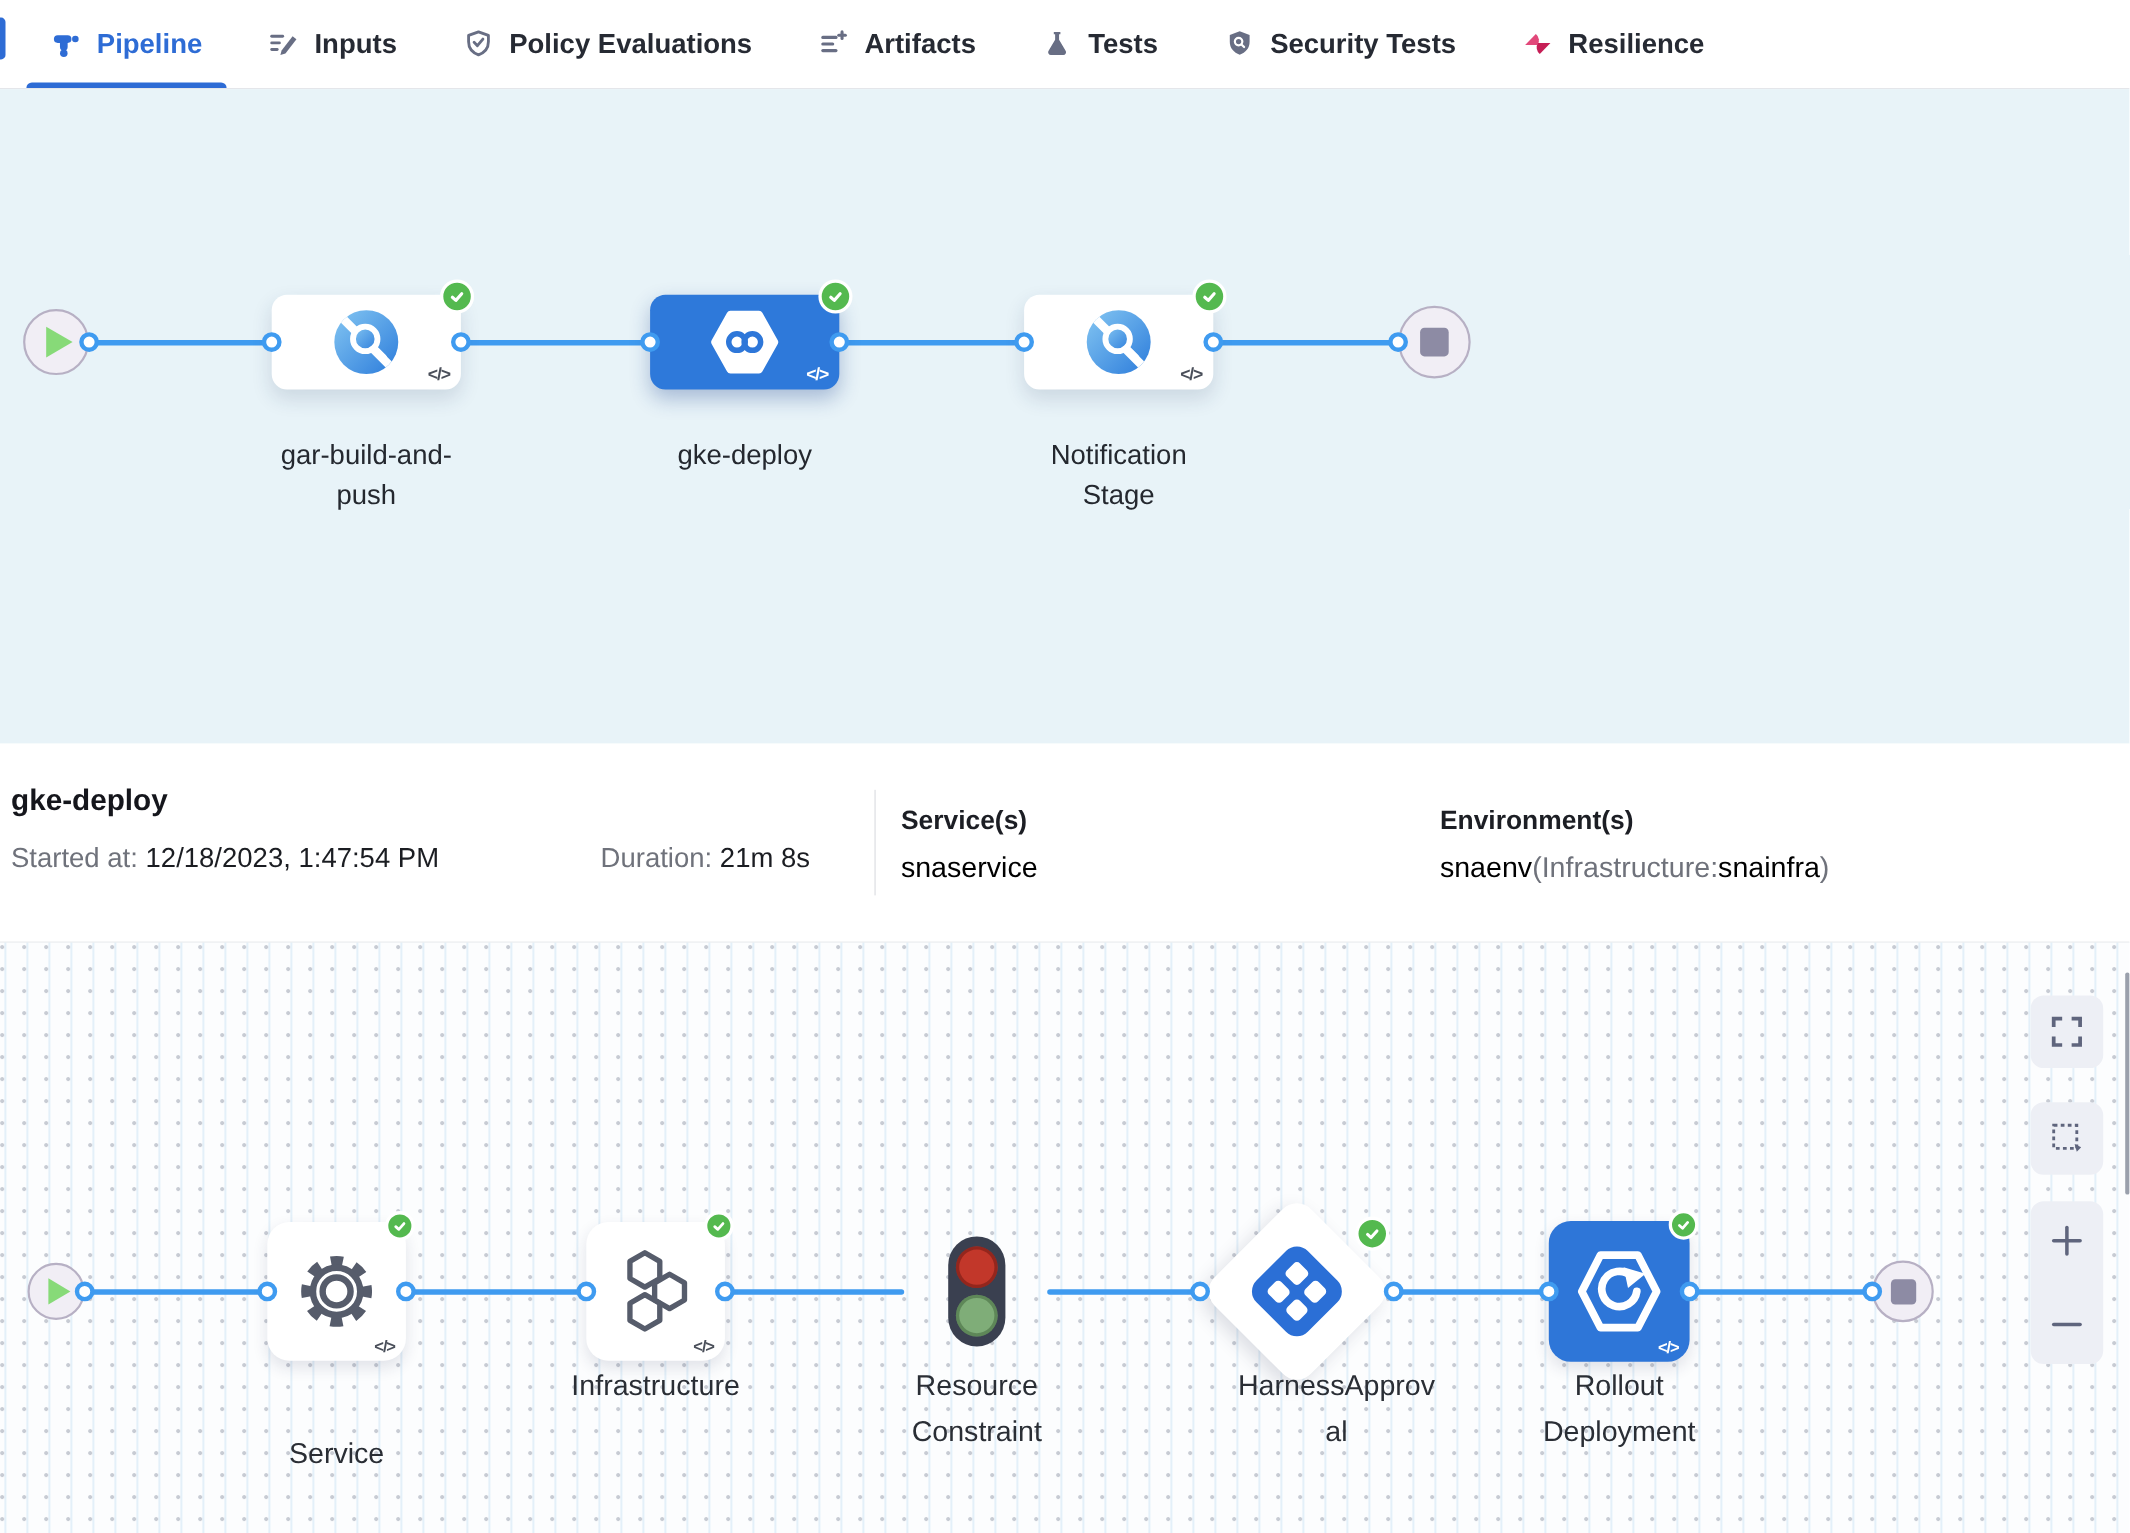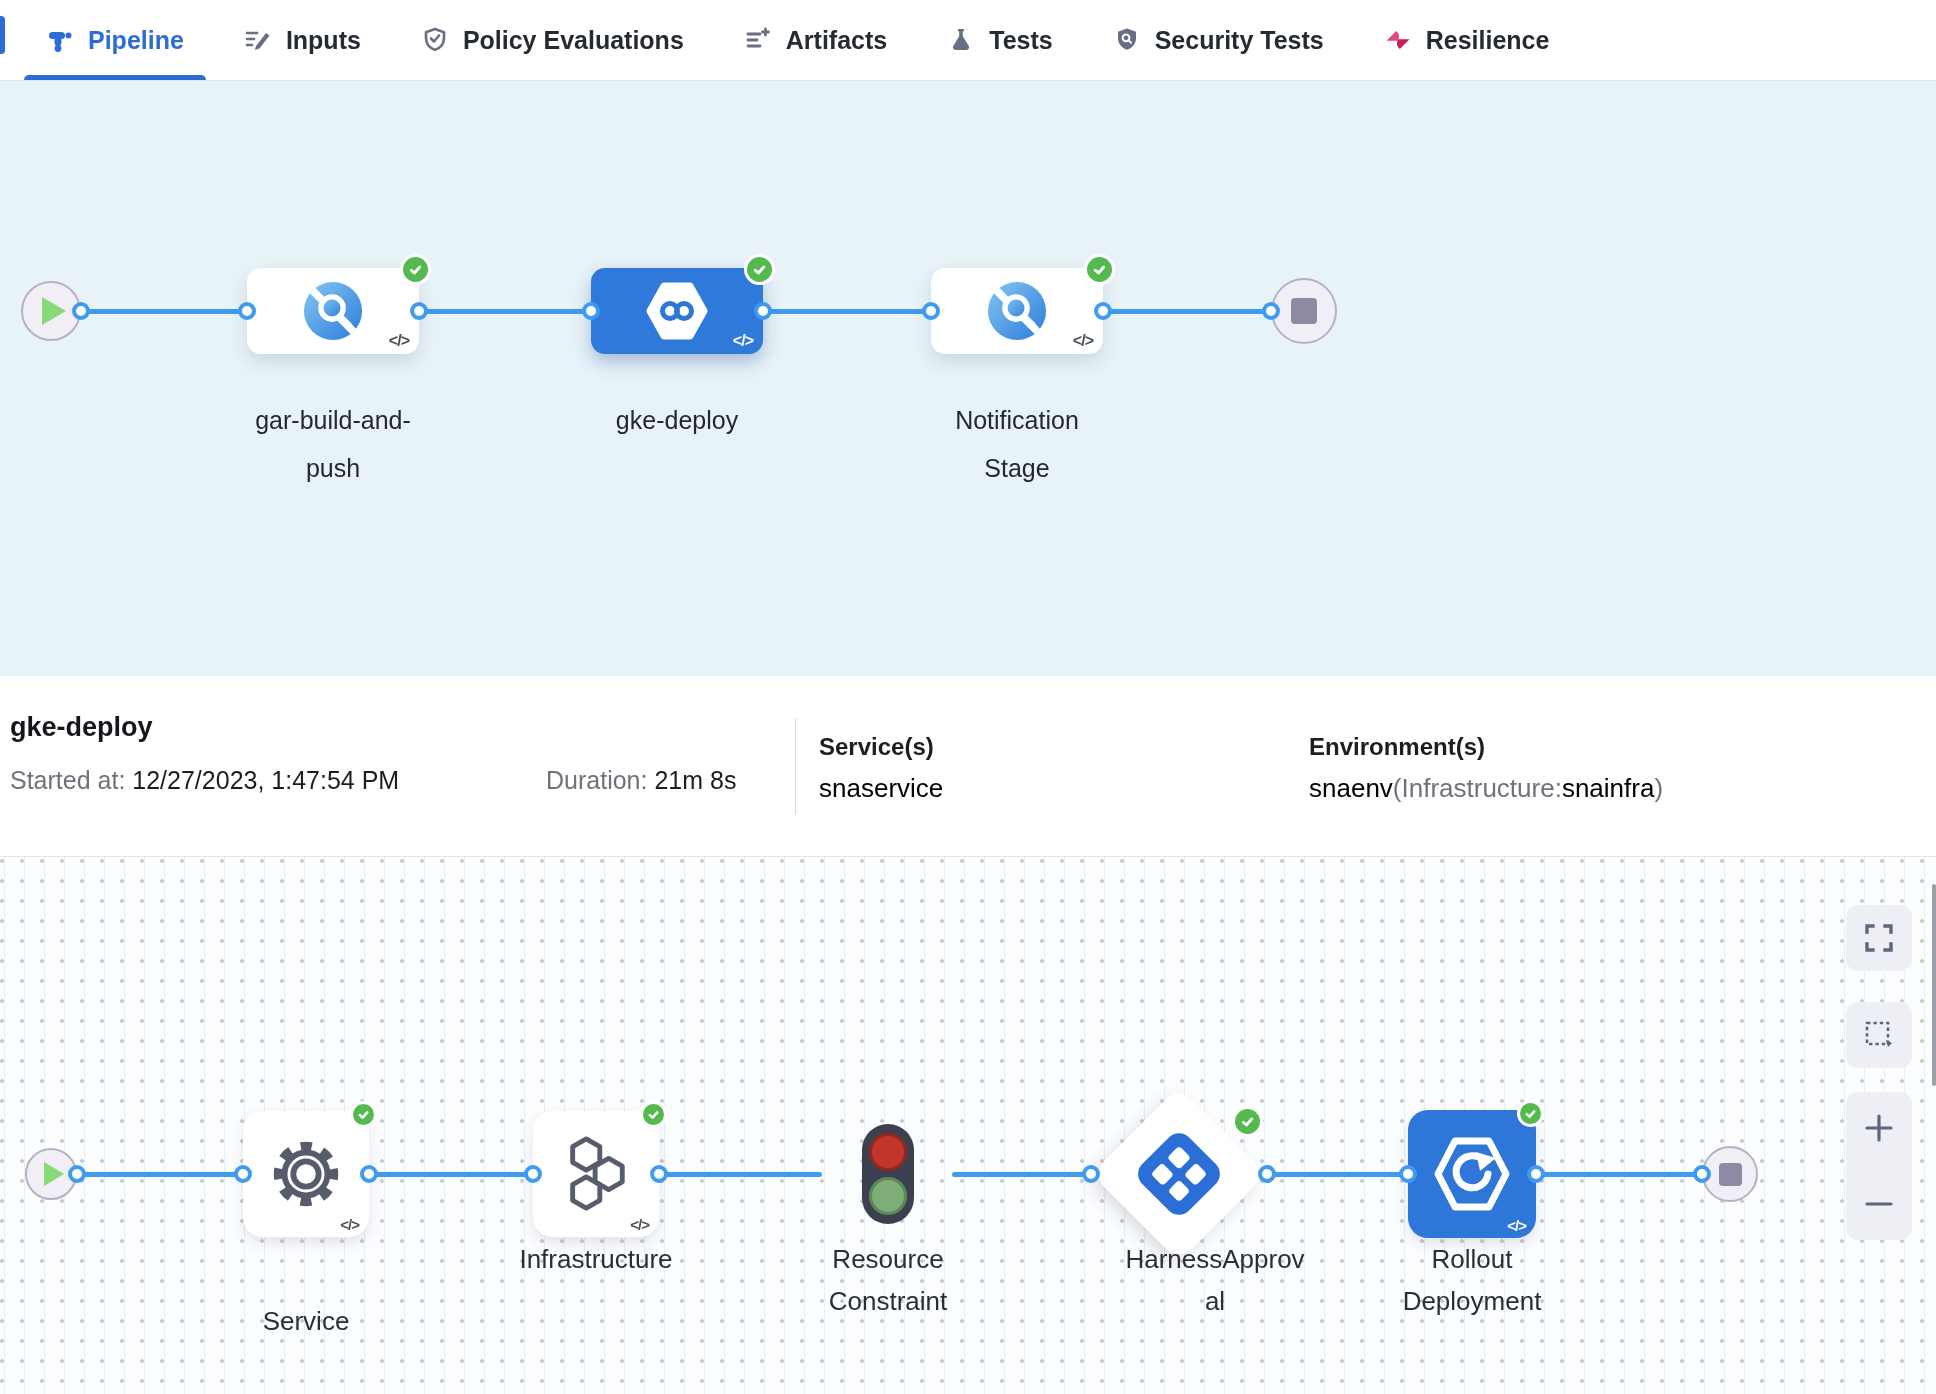--- a/index.html
+++ b/index.html
@@ -31,21 +31,21 @@
   .stop-sq { background:#8d8ba4; border-radius:4px; }
   .stage-tile { position:absolute; width:172px; height:86px; background:#fff; border-radius:14px;
     box-shadow:0 8px 18px rgba(30,50,90,.14); display:flex; align-items:center; justify-content:center;
     z-index:2; cursor:pointer; }
   .stage-tile.selected { background:#2e79da; box-shadow:0 8px 18px rgba(20,60,140,.30); }
   .code-glyph { position:absolute; right:10px; bottom:4px; font-size:16px; font-weight:700;
     letter-spacing:-1px; color:#4a4f5a; }
   .stage-tile.selected .code-glyph, .step-tile.blue .code-glyph { color:#fff; }
   .badge { position:absolute; width:31px; height:31px; border-radius:50%; background:#54b94f;
     border:3px solid #fff; display:flex; align-items:center; justify-content:center; z-index:4; }
-  .stage-label { position:absolute; text-align:center; font-size:25px; line-height:48px;
+  .stage-label { position:absolute; text-align:center; font-size:25px; line-height:36px;
     color:#24282f; z-index:2; }
 
   
   .details { position:absolute; left:0; top:676px; width:1936px; height:181px; background:#fff;
     border-bottom:1px solid #e3e5e9; }
   .d-title { position:absolute; left:10px; top:36px; font-size:27px; font-weight:700; color:#15161c; }
   .d-row { position:absolute; top:90px; font-size:25px; color:#6f727b; }
   .d-row b { color:#1b1d22; font-weight:400; }
   .d-col-label { position:absolute; top:57px; font-size:24px; font-weight:700; color:#1c1e24; }
   .d-col-value { position:absolute; top:97px; font-size:26px; }
@@ -267,21 +267,21 @@
 
     <div class="stage-label" style="left:240px; top:315px; width:186px;">gar-build-and-push</div>
     <div class="stage-label" style="left:567px; top:315px; width:220px;">gke-deploy</div>
     <div class="stage-label" style="left:942px; top:315px; width:150px;">Notification Stage</div>
   </div>
 
   <div class="details">
     <div class="d-title">gke-deploy</div>
     <div class="d-row" style="left:10px;">
       <span>Started at:</span>
-      <b>12/27/2023, 1:47:54 PM</b>
+      <b>12/18/2023, 1:47:54 PM</b>
     </div>
     <div class="d-row" style="left:546px;">
       <span>Duration:</span>
       <b>21m 8s</b>
     </div>
     <div class="v-divider"></div>
 
     <div class="d-col-label" style="left:819px;">Service(s)</div>
     <div class="d-col-value" style="left:819px;">
       <span class="link">snaservice</span>

